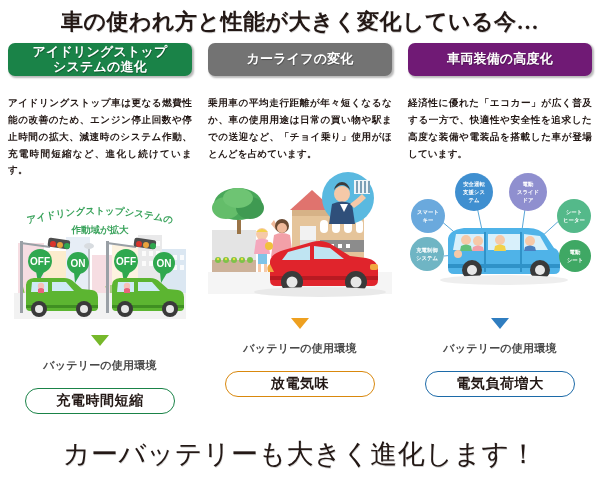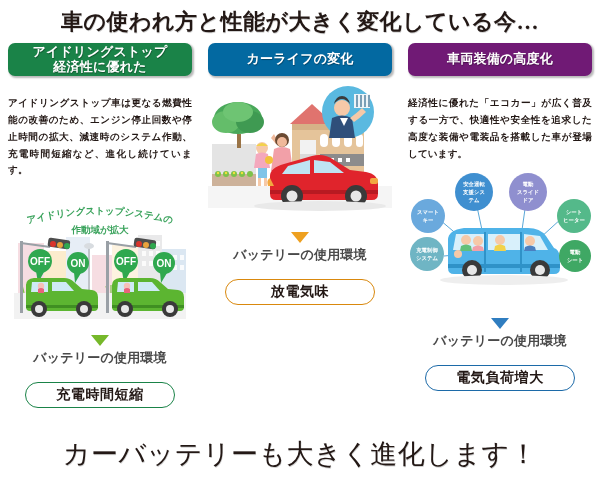--- a/index.html
+++ b/index.html
@@ -56,21 +56,21 @@
     font-weight: bold;
     font-size: 13px;
     line-height: 1.12;
     letter-spacing: 0.2px;
     box-shadow: 1.5px 1.5px 2px rgba(0,0,0,0.28);
     padding: 0 4px;
     box-sizing: border-box;
     text-shadow: 0.5px 0.5px 0.8px rgba(0,0,0,0.35);
   }
   .banner.green  { background: #1a8348; }
-  .banner.orange { background: #0369a1; }
+  .banner.orange { background: #737373; }
   .banner.blue   { background: #701a75; }
   .banner span { display: block; }
 
   
   .body-text {
     margin-top: 19px;
     font-size: 9.6px;
     line-height: 1.75;
     color: #231815;
     letter-spacing: 0.1px;
@@ -92,23 +92,23 @@
     margin: 2px auto 0 auto;
     border-left: 9px solid transparent;
     border-right: 9px solid transparent;
   }
   .arrow.green  { border-top: 11px solid #76b82a; }
   .arrow.orange { border-top: 11px solid #eea020; }
   .arrow.blue   { border-top: 11px solid #2f7dc0; }
 
   .sub-caption {
     text-align: center;
-    font-size: 13px;
+    font-size: 11px;
     color: #4a4a4a;
-    margin-top: 3px;
+    margin-top: 12px;
     font-weight: bold;
     letter-spacing: 0.2px;
   }
 
   .pill {
     margin: 15px auto 0 auto;
     width: 150px;
     height: 26px;
     border-radius: 13px;
     background: #ffffff;
@@ -161,21 +161,21 @@
 <body>
 
 <div class="headline">車の使われ方と性能が大きく変化している今…</div>
 
 <div class="columns">
 
   <div class="col">
     <div class="banner green">
       <div>
         <span>アイドリングストップ</span>
-        <span>経済性に優れた</span>
+        <span>システムの進化</span>
       </div>
     </div>
     <div class="body-text">アイドリングストップ車は更なる燃費性能の改善のため、エンジン停止回数や停止時間の拡大、減速時のシステム作動、充電時間短縮など、進化し続けています。</div>
 
     <div class="stage">
       <svg width="184" height="148" viewBox="0 0 184 148">
         <defs>
           <path id="arcpath1" d="M 8 42 Q 92 16 176 42" fill="none"></path>
           <clipPath id="clipCity">
               <rect x="6" y="34" width="172" height="100"></rect>
@@ -305,20 +305,21 @@
     <div class="sub-caption">バッテリーの使用環境</div>
     <div class="pill green">充電時間短縮</div>
   </div>
 
   <div class="col">
     <div class="banner orange">
       <div>
         <span>カーライフの変化</span>
       </div>
     </div>
+    <div class="body-text">乗用車の平均走行距離が年々短くなるなか、車の使用用途は日常の買い物や駅までの送迎など、「チョイ乗り」使用がほとんどを占めています。</div>
 
     <div class="stage">
       <svg width="184" height="148" viewBox="0 0 184 148">
 
         <g>
           <rect x="4" y="62" width="44" height="40" fill="#e4e4e4"></rect>
           <rect x="4" y="92" width="44" height="12" fill="#cdb29a"></rect>
           <g fill="#7ec24a">
             <circle cx="10" cy="92" r="3"></circle>
               <circle cx="18" cy="92" r="3"></circle>

